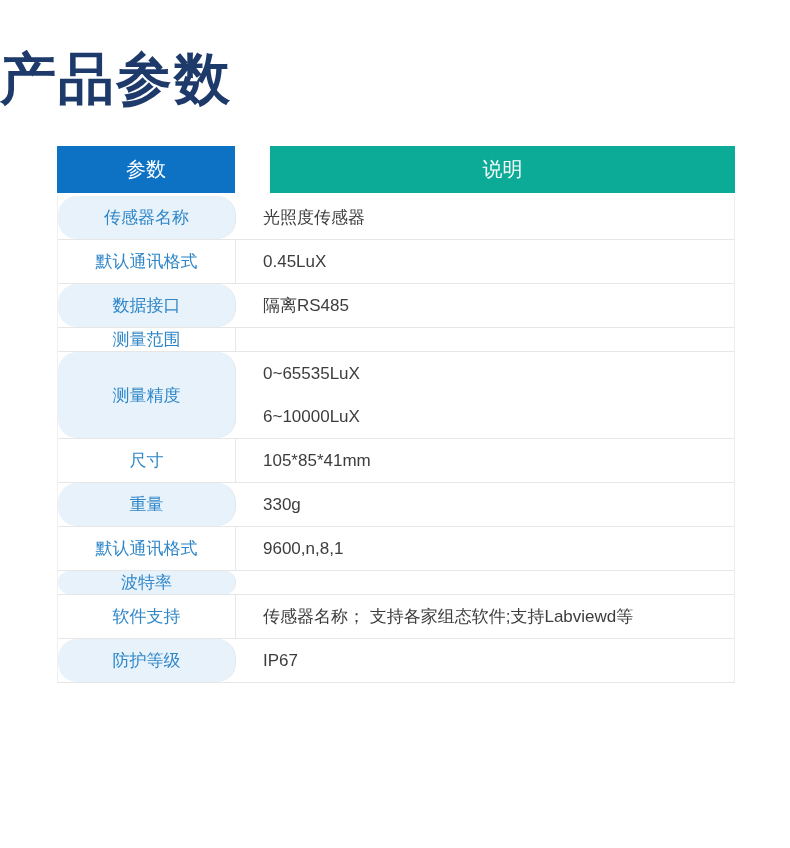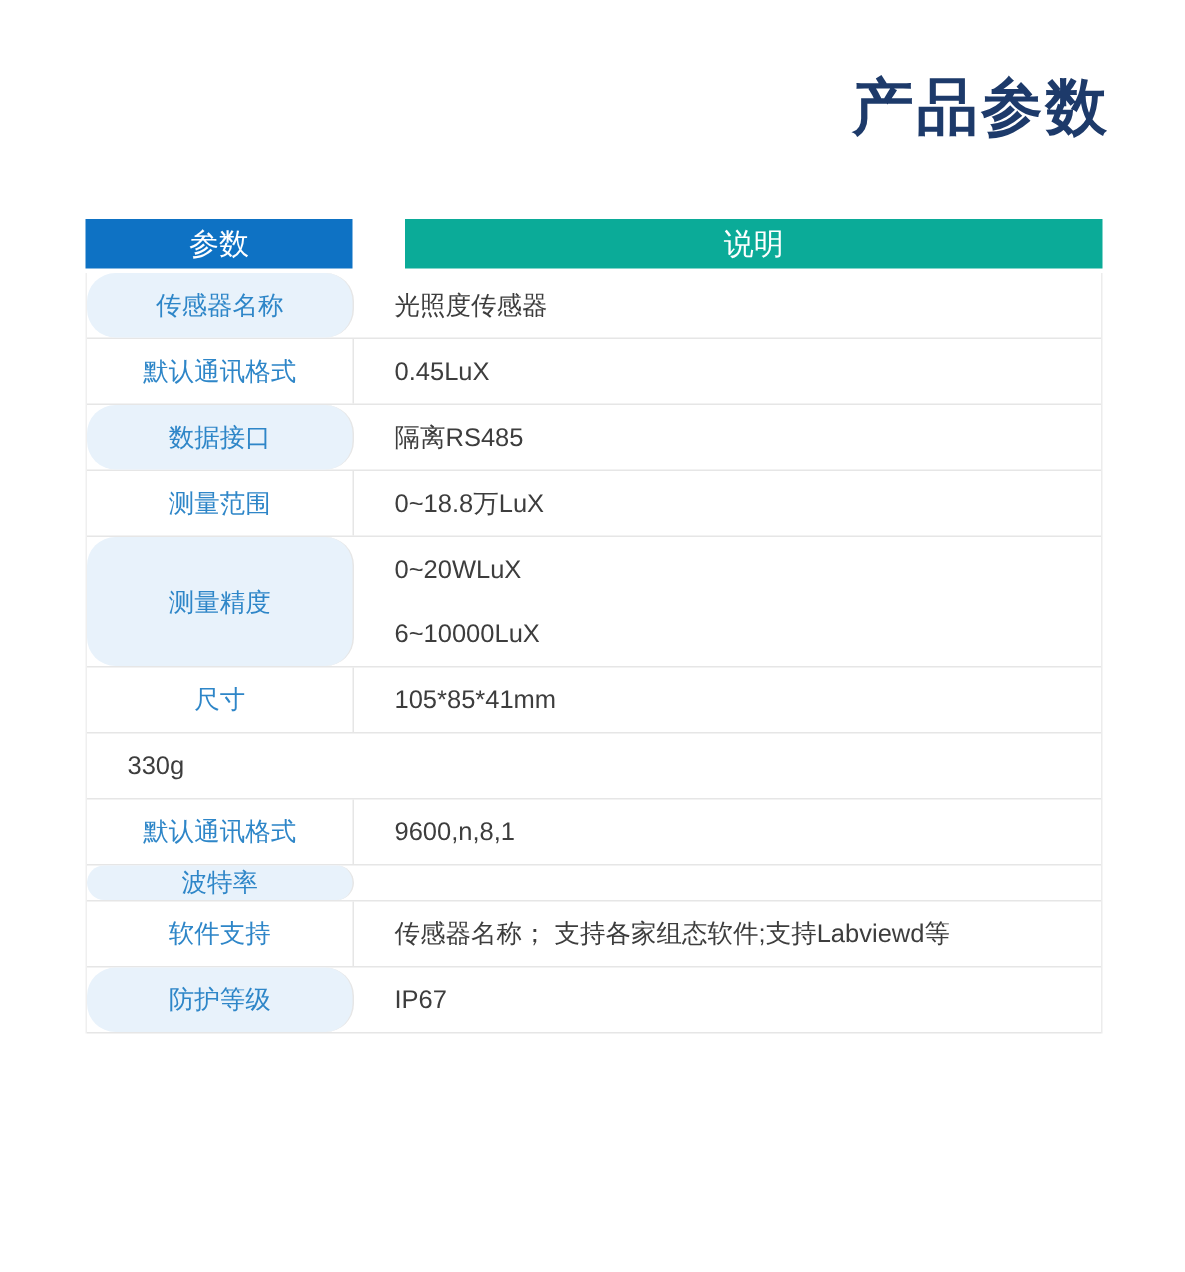--- a/index.html
+++ b/index.html
@@ -7,38 +7,38 @@
     margin: 0; padding: 0;
     width: 790px; height: 848px;
     background: #ffffff;
     font-family: "Liberation Sans", "DejaVu Sans", sans-serif;
   }
   .page { position: relative; width: 790px; height: 848px; overflow: hidden; }
 
   .title {
     margin: 50px 0 0 0;
     width: 740px;
-    text-align: right;
-    font-size: 41px;
+    text-align: left;
+    font-size: 56px;
     line-height: 1.05;
     font-weight: bold;
     color: #1d3a6a;
     letter-spacing: 2px;
   }
 
   .spec-table {
     position: absolute;
     left: 57px; top: 146px;
     width: 678px;
   }
 
   .thead {
     display: flex;
     gap: 3px;
-    height: 33px;
+    height: 47px;
     margin-bottom: 3px;
   }
   .th {
     display: flex; align-items: center; justify-content: center;
     color: #ffffff;
     font-size: 20px;
     font-weight: normal;
   }
   .th-param { flex: none; width: 178px; background: #0e72c4; }
   .th-desc  { flex: 1; background: #0bab98; margin-left: 32px; }
@@ -104,41 +104,39 @@
 
       <div class="tr stripe">
         <div class="td-label">数据接口</div>
         <div class="td-value">
           <div class="value-line">隔离RS485</div>
         </div>
       </div>
 
       <div class="tr">
         <div class="td-label">测量范围</div>
-        <div class="td-value">
-          <div class="value-line">0~18.8万LuX</div>
-        </div>
       </div>
 
       <div class="tr stripe">
         <div class="td-label">测量精度</div>
         <div class="td-value">
-          <div class="value-line">0~20WLuX</div>
+          <div class="value-line">0~65535LuX</div>
           <div class="value-line">6~10000LuX</div>
         </div>
       </div>
 
       <div class="tr">
         <div class="td-label">尺寸</div>
         <div class="td-value">
           <div class="value-line">105*85*41mm</div>
         </div>
       </div>
 
       <div class="tr stripe">
+        <div class="td-label">重量</div>
         <div class="td-value">
           <div class="value-line">330g</div>
         </div>
       </div>
 
       <div class="tr">
         <div class="td-label">默认通讯格式</div>
         <div class="td-value">
           <div class="value-line">9600,n,8,1</div>
         </div>

